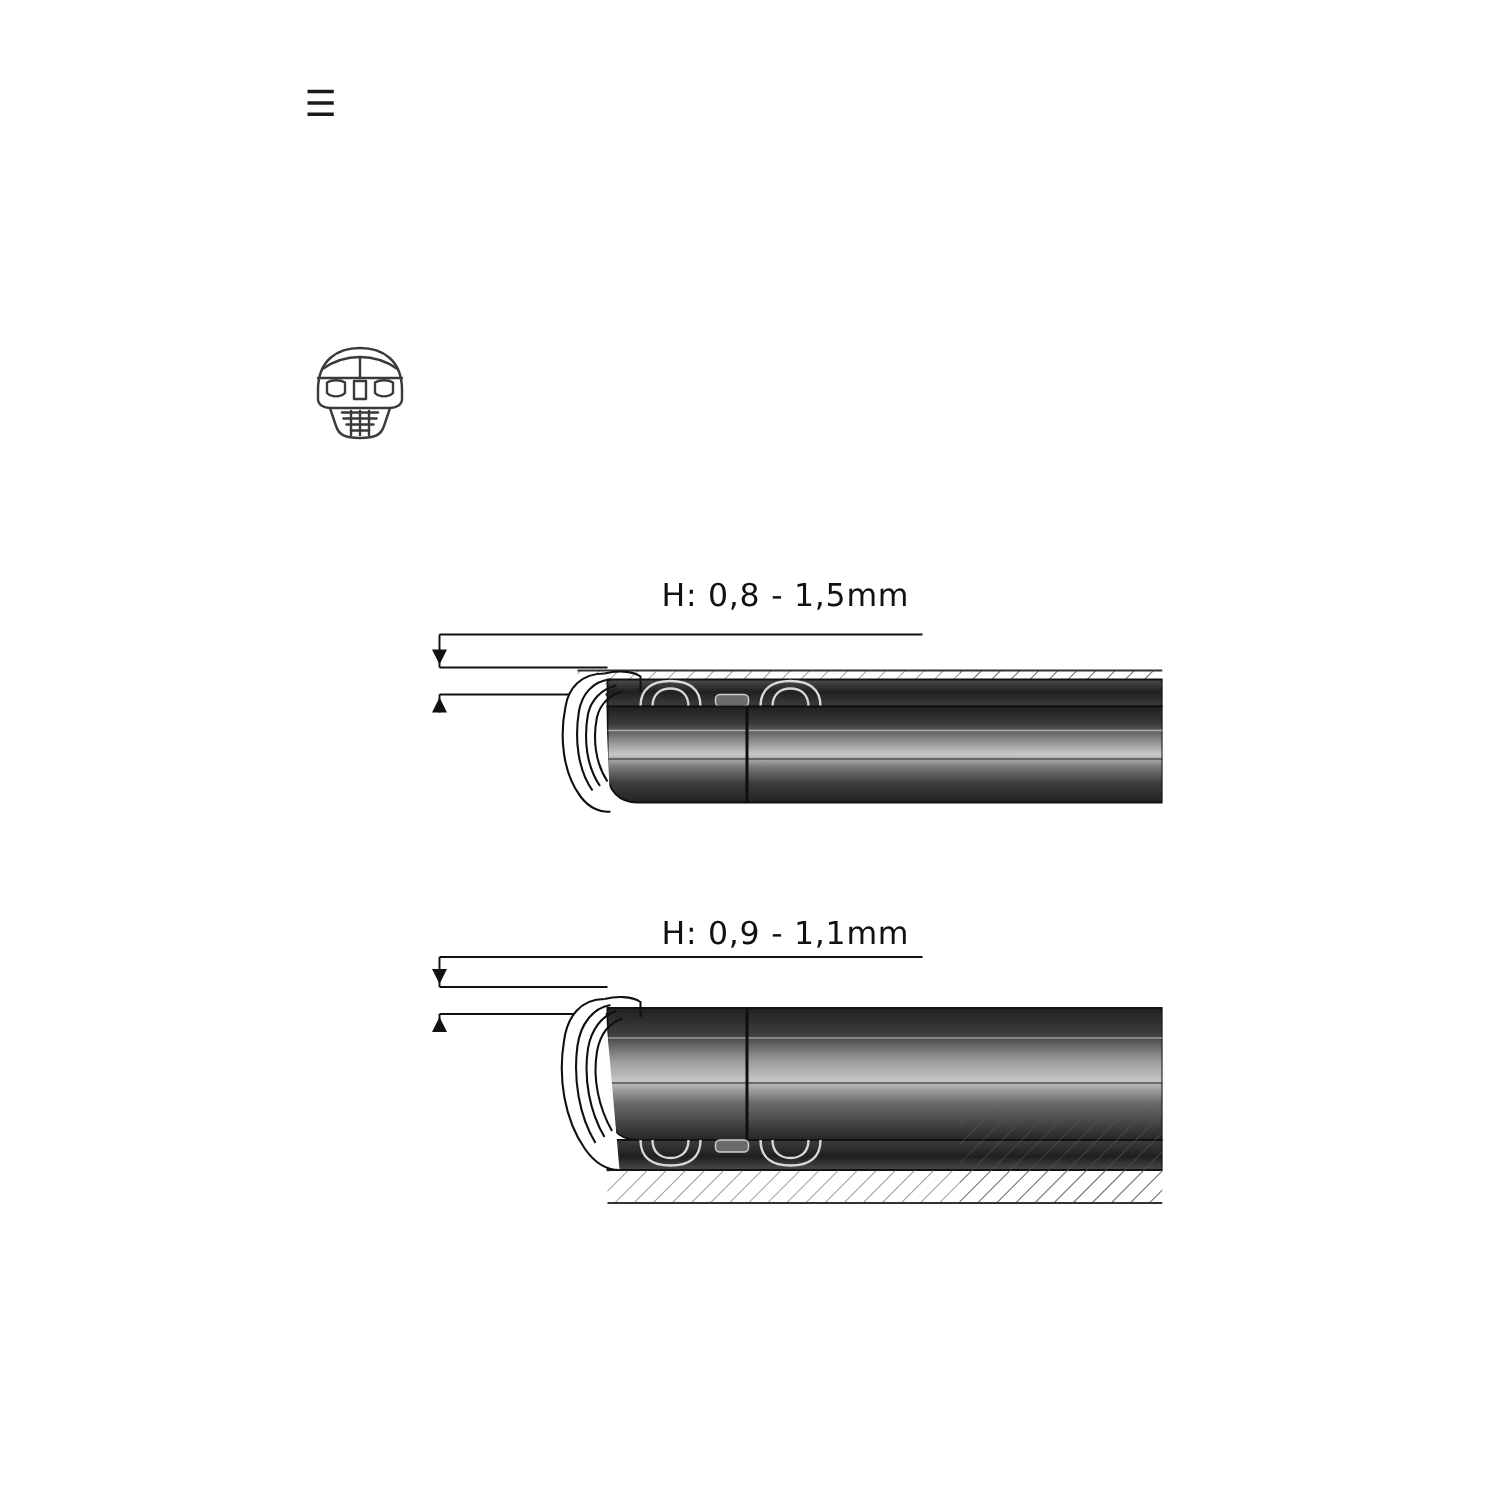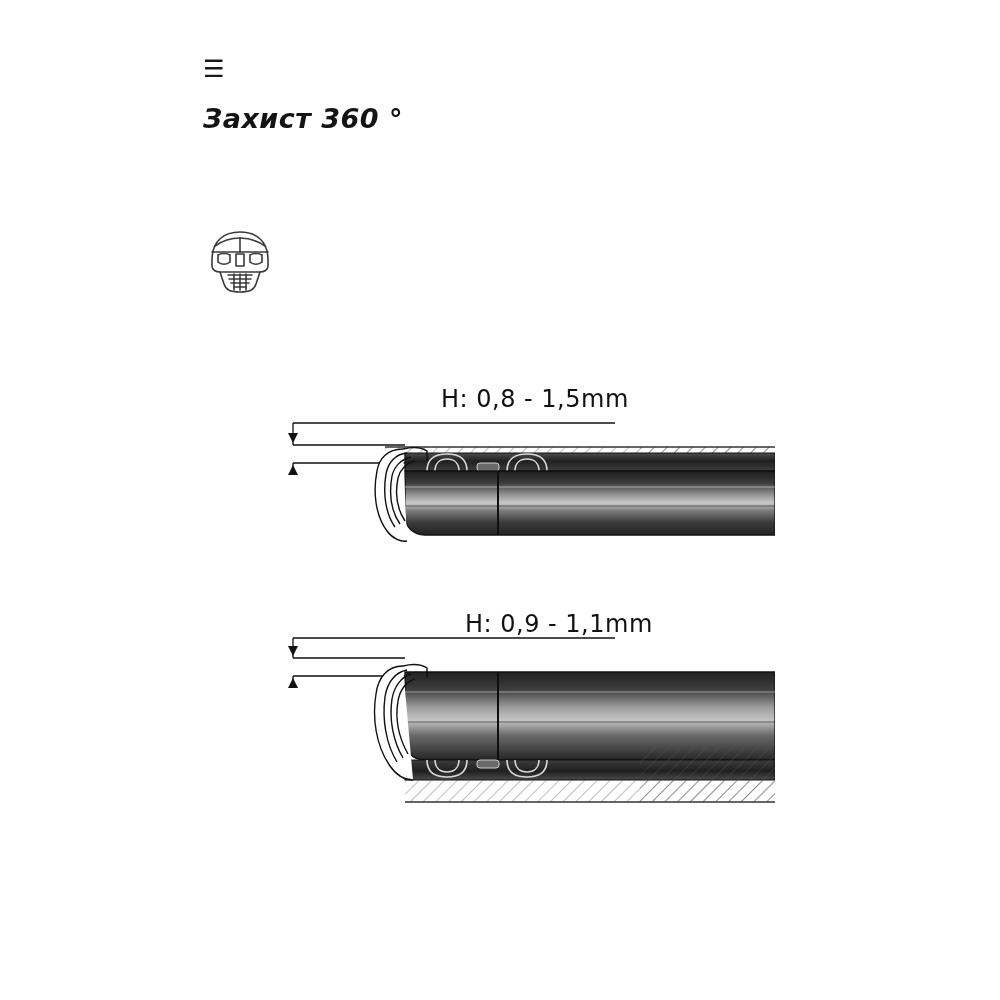--- a/index.html
+++ b/index.html
@@ -70,35 +70,34 @@
   
   .diagram {
     position: absolute;
   }
   #diagram-top { left: 255px; top: 375px; width: 520px; height: 200px; }
   #diagram-bottom { left: 255px; top: 600px; width: 520px; height: 215px; }
 
   .dim-label {
     position: absolute;
     font-family: "DejaVu Sans", sans-serif;
-    font-size: 24px;
+    font-size: 21px;
     letter-spacing: 0.5px;
     color: #111;
     white-space: nowrap;
   }
   #label-top { left: 441px; top: 385px; }
-  #label-bottom { left: 465px; top: 610px; }
+  #label-bottom { left: 441px; top: 610px; }
 </style>
 </head>
 <body>
 
 <div class="page">
 
   <div class="menu-icon">☰</div>
-  <div class="title">Захист 360 °</div>
 
   <div class="helmet">
     <svg viewBox="0 0 84 72" width="84" height="72" xmlns="http://www.w3.org/2000/svg">
       <g fill="none" stroke="#3a3a3a" stroke-width="1.6" stroke-linejoin="round" stroke-linecap="round">
 
         <path d="M14 34 C14 14 27 6 42 6 C57 6 70 14 70 34 L70 40 C70 44 66 46 62 46 L22 46 C18 46 14 44 14 40 Z"></path>
 
         <path d="M14 26 L70 26"></path>
         <path d="M17 20 C24 15 33 12 42 12 C51 12 60 15 67 20"></path>
 

